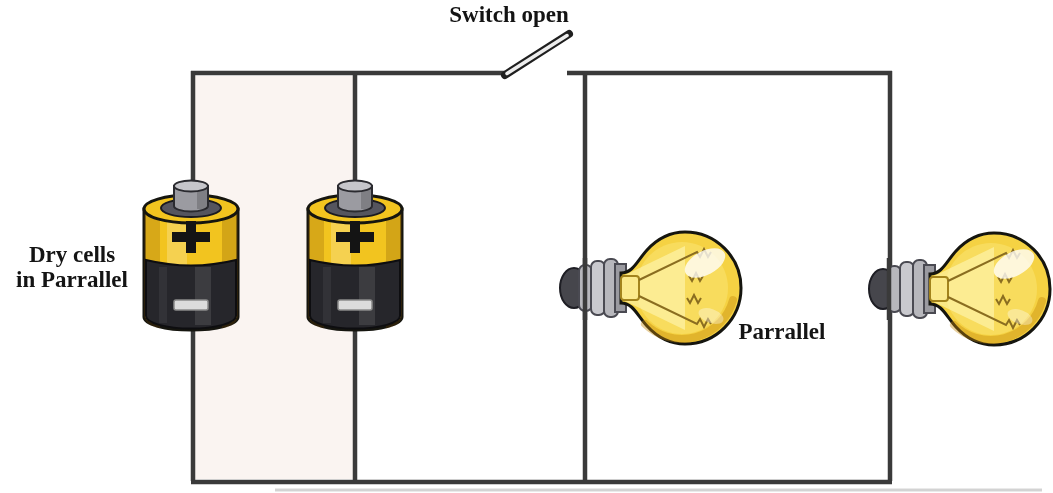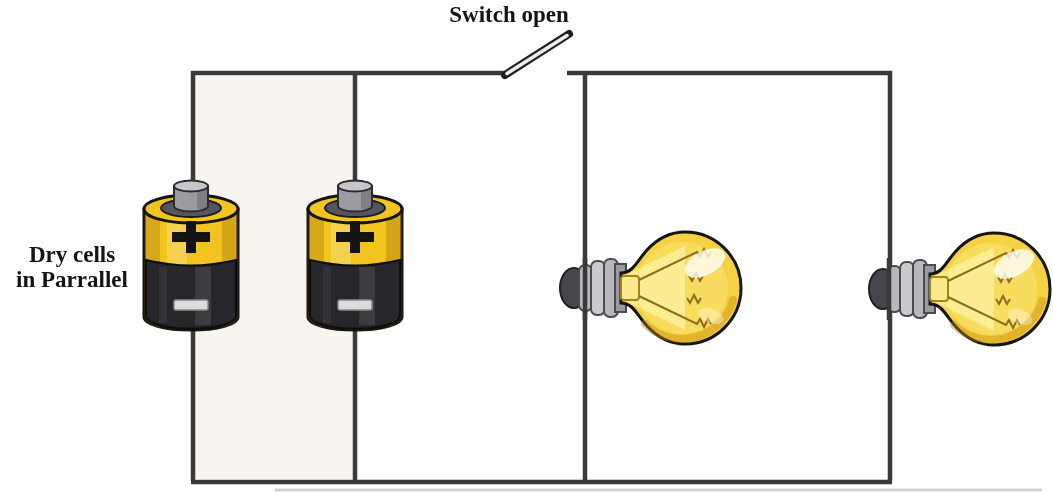--- a/index.html
+++ b/index.html
@@ -129,15 +129,16 @@
   </svg>
 
   <div class="label switch-label">Switch open</div>
 
   <div class="label dry-label">
     <div>Dry cells</div>
     <div>in Parrallel</div>
   </div>
 
   <div class="label bulbs-label">
+    <div>Parrallel</div>
   </div>
 
 </div>
 
 </body></html>

